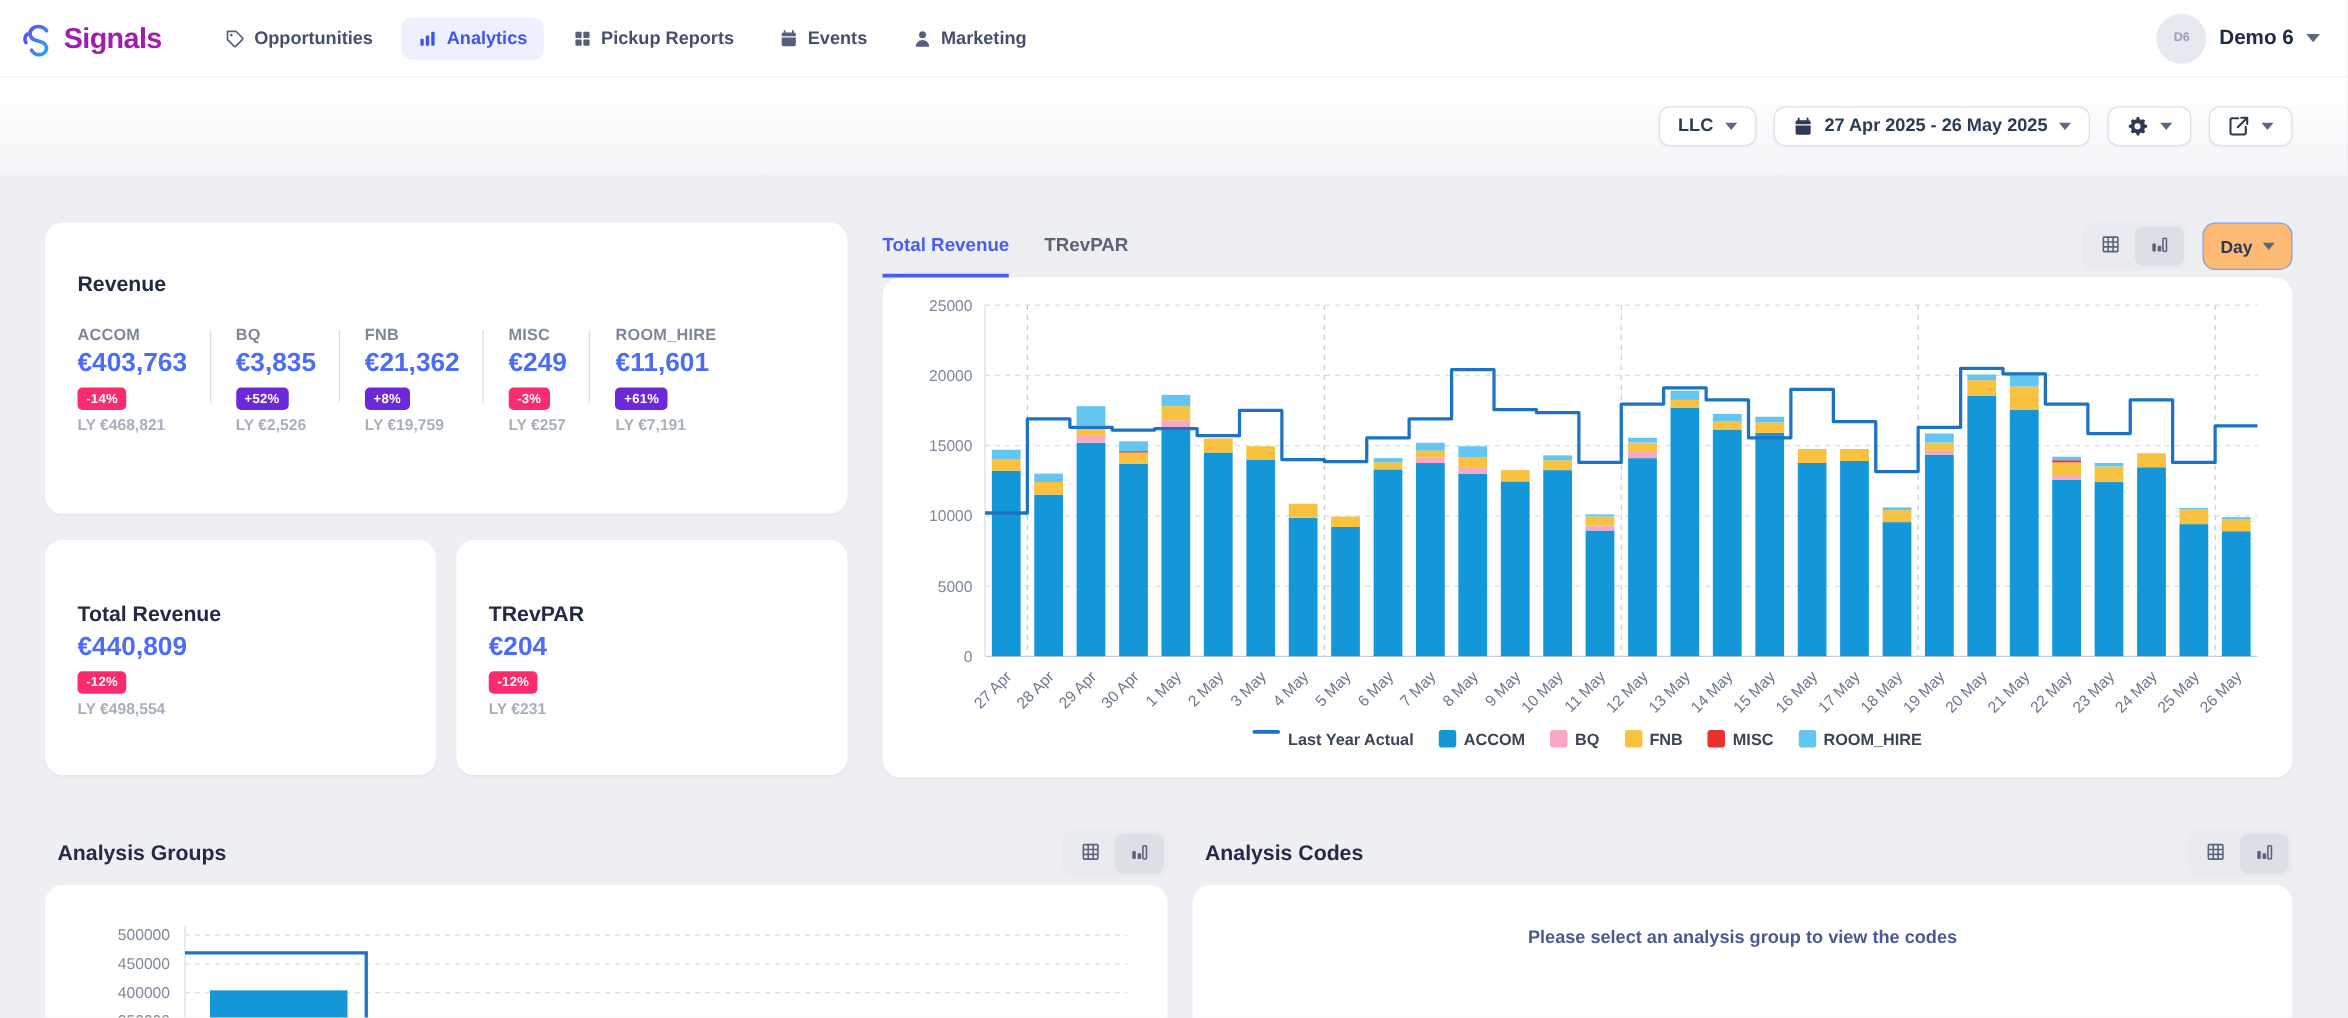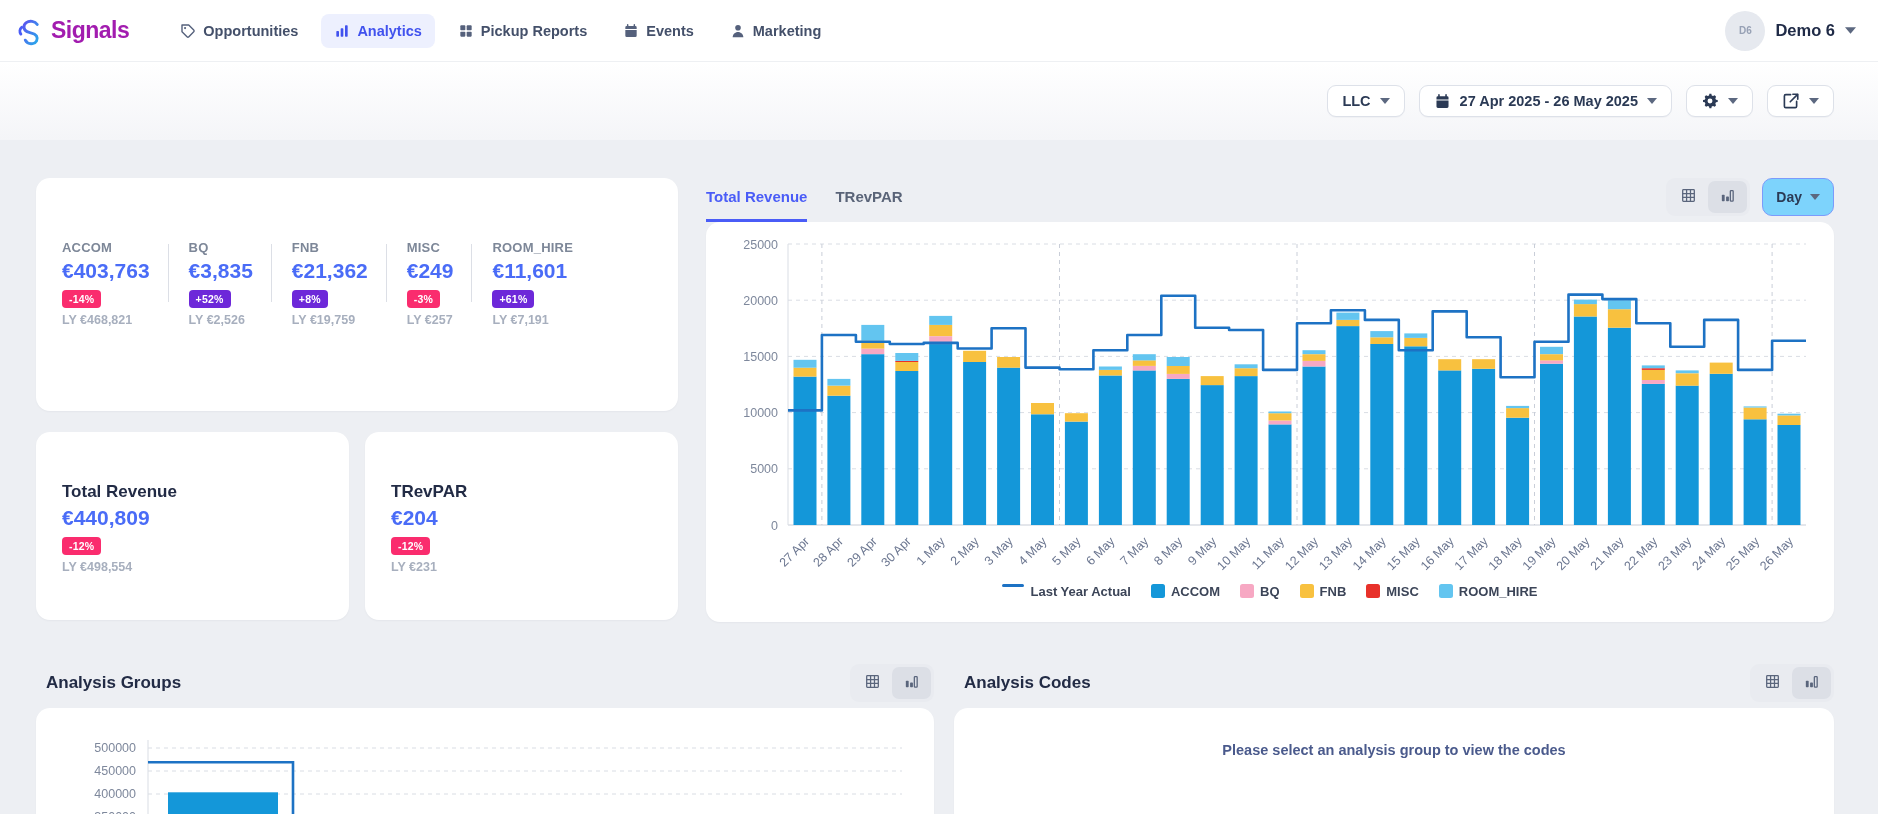--- a/index.html
+++ b/index.html
@@ -49,21 +49,21 @@
 
   
   .panel-head { display:flex; align-items:flex-end; height:44px; }
   .tabs { display:flex; gap:28px; }
   .tab { font-size:15px; font-weight:700; color:#5a6478; padding-bottom:14px; cursor:pointer; border-bottom:3px solid transparent; }
   .tab.active { color:#4a5cf7; border-bottom-color:#4a5cf7; }
   .head-right { margin-left:auto; display:flex; align-items:center; gap:12px; padding-bottom:6px; }
   .toggle-group { background:#e9ebf0; border-radius:9px; display:flex; padding:3px; }
   .tg-btn { width:39px; height:32px; border:none; background:transparent; border-radius:7px; display:flex; align-items:center; justify-content:center; color:#5a657c; cursor:pointer; }
   .tg-btn.active { background:#dcdfe6; }
-  .day-btn { height:38px; background:#7dd3fc; border:1.5px solid #7c9bfb; border-radius:10px; display:flex; align-items:center; gap:8px; padding:0 13px; font-size:14px; font-weight:600; color:#2b3a55; cursor:pointer; font-family:inherit; }
+  .day-btn { height:38px; background:#fdba74; border:1.5px solid #7c9bfb; border-radius:10px; display:flex; align-items:center; gap:8px; padding:0 13px; font-size:14px; font-weight:600; color:#2b3a55; cursor:pointer; font-family:inherit; }
   .chart-card { height:400px; padding:8px 12px 0 12px; }
   .chart-svg { display:block; }
   .ytick { font-size:12.5px; fill:#7e889c; font-family:inherit; }
   .xtick { font-size:12.5px; fill:#6b7690; font-family:inherit; }
   .legend { display:flex; justify-content:center; align-items:center; gap:20px; margin-top:2px; }
   .legend-item { display:flex; align-items:flex-start; gap:6px; font-size:13px; font-weight:600; color:#3c4558; cursor:pointer; }
   .sw-line { width:22px; height:3px; border-radius:2px; }
   .sw-box { width:14px; height:14px; border-radius:2.5px; }
 
   
@@ -202,20 +202,21 @@
             <path d="M0 0h10L5 6z" fill="currentColor"></path>
           </svg>
         </span>
     </button>
   </div>
 </div>
 
 <div class="main-grid">
   <div class="left-col">
     <section class="card revenue-card">
+      <h2 class="card-h2">Revenue</h2>
       <div class="metrics" id="metrics">
           <div class="metric"><div class="m-label">ACCOM</div><div class="m-value">€403,763</div><div class="badge down">-14%</div><div class="m-ly">LY €468,821</div></div>
           <div class="vdiv"></div>
           <div class="metric"><div class="m-label">BQ</div><div class="m-value">€3,835</div><div class="badge up">+52%</div><div class="m-ly">LY €2,526</div></div>
           <div class="vdiv"></div>
           <div class="metric"><div class="m-label">FNB</div><div class="m-value">€21,362</div><div class="badge up">+8%</div><div class="m-ly">LY €19,759</div></div>
           <div class="vdiv"></div>
           <div class="metric"><div class="m-label">MISC</div><div class="m-value">€249</div><div class="badge down">-3%</div><div class="m-ly">LY €257</div></div>
           <div class="vdiv"></div>
           <div class="metric"><div class="m-label">ROOM_HIRE</div><div class="m-value">€11,601</div><div class="badge up">+61%</div><div class="m-ly">LY €7,191</div></div>

